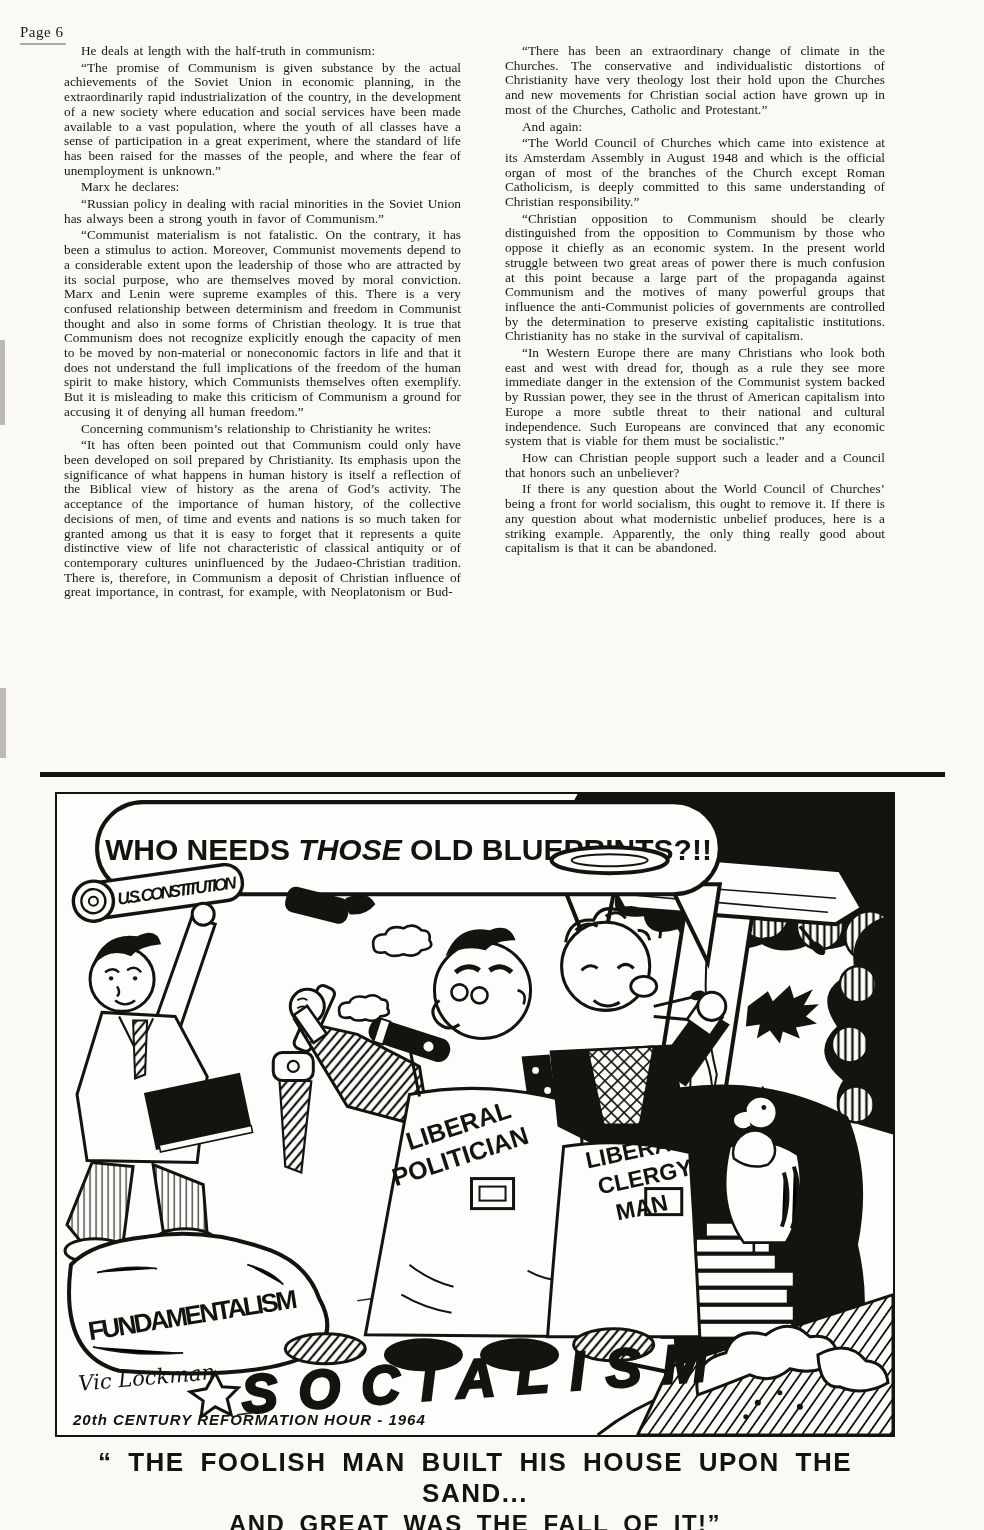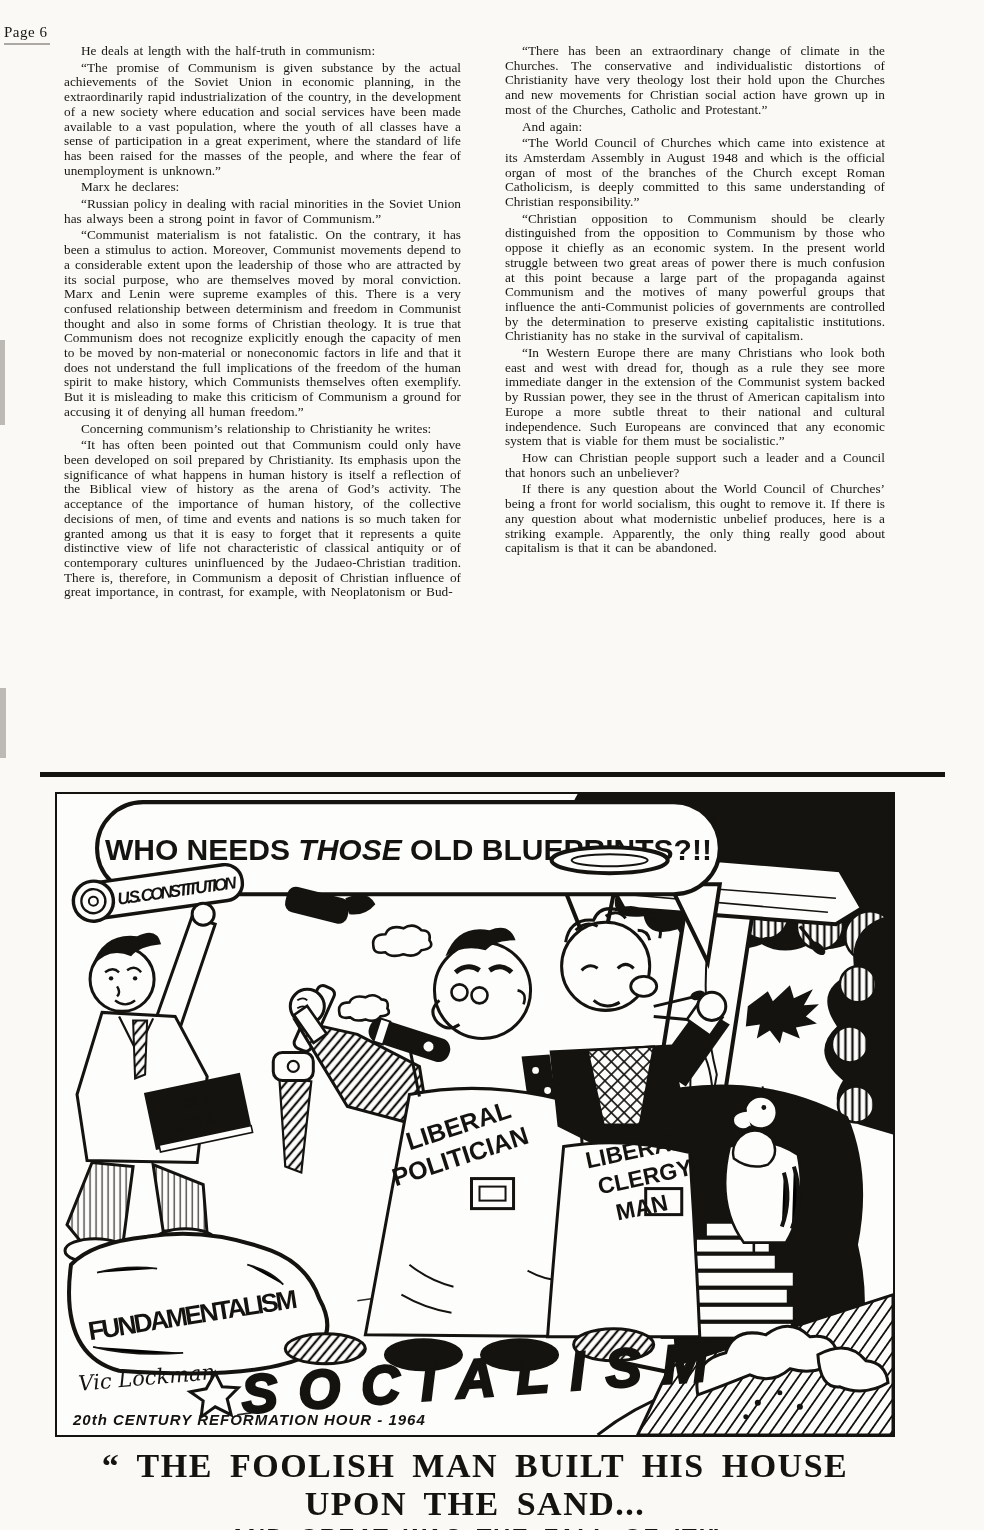--- a/index.html
+++ b/index.html
@@ -1,46 +1,46 @@
 <!DOCTYPE html>
 <html><head>
 <meta charset="utf-8">
 <style>
   html,body{margin:0;padding:0;background:#e8e6e0;}
   .page{position:relative;width:984px;height:1530px;margin:0 auto;background:#faf9f5;color:#1a1713;overflow:hidden;}
-  .pagelabel{position:absolute;top:24px;left:4px;font:15px "Liberation Serif",serif;letter-spacing:.5px;}
+  .pagelabel{position:absolute;top:24px;left:20px;font:15px "Liberation Serif",serif;letter-spacing:.5px;}
   .pagelabel:after{content:"";display:block;width:46px;height:2px;background:#6b6760;margin-top:2px;opacity:.55;}
   .col{position:absolute;top:44px;font:13.3px/14.7px "Liberation Serif",serif;text-align:justify;word-spacing:1.5px;}
   .colL{left:64px;width:397px;}
   .colR{left:505px;width:380px;}
   .p{margin:0 0 2px;text-indent:17px;}
   .p.cont{text-indent:0;}
   .rule{position:absolute;top:772px;left:40px;width:905px;height:5px;background:#15130f;}
   .cartoon{position:absolute;top:792px;left:55px;width:840px;height:645px;border:2.5px solid #15130f;box-sizing:border-box;background:#fdfdfb;}
   .cartoon svg{display:block;width:100%;height:100%;}
   .caption{position:absolute;top:1447px;left:55px;width:840px;text-align:center;color:#15130f;font-family:"Liberation Sans",sans-serif;font-weight:bold;}
-  .caption .l1{font-size:34px;letter-spacing:1.5px;word-spacing:7px;font-family:Liberation Serif, serif;}
+  .caption .l1{font-size:26px;letter-spacing:1.5px;word-spacing:7px;}
   .caption .l2{font-size:24px;letter-spacing:1.5px;word-spacing:6px;margin-top:1px;}
   .smudge{position:absolute;background:#4a463f;opacity:.35;}
   text{fill:#15130f;}
   .bubbletext{font:bold 30px "Liberation Sans",sans-serif;}
   .handbold{font-family:"Liberation Sans",sans-serif;font-weight:bold;}
 </style>
 </head>
 <body>
 
 <div class="page">
 
   <div class="pagelabel">Page 6</div>
 
   <div class="col colL">
     <p class="p">He deals at length with the half-truth in communism:</p>
     <p class="p">“The promise of Communism is given substance by the actual achievements of the Soviet Union in economic planning, in the extraordinarily rapid industrialization of the country, in the development of a new society where education and social services have been made available to a vast population, where the youth of all classes have a sense of participation in a great experiment, where the standard of life has been raised for the masses of the people, and where the fear of unemployment is unknown.”</p>
     <p class="p">Marx he declares:</p>
-    <p class="p">“Russian policy in dealing with racial minorities in the Soviet Union has always been a strong point in favor of Communism.”</p>
+    <p class="p">“Russian policy in dealing with racial minorities in the Soviet Union has always been a strong youth in favor of Communism.”</p>
     <p class="p">“Communist materialism is not fatalistic. On the contrary, it has been a stimulus to action. Moreover, Communist movements depend to a considerable extent upon the leadership of those who are attracted by its social purpose, who are themselves moved by moral conviction. Marx and Lenin were supreme examples of this. There is a very confused relationship between determinism and freedom in Communist thought and also in some forms of Christian theology. It is true that Communism does not recognize explicitly enough the capacity of men to be moved by non-material or noneconomic factors in life and that it does not understand the full implications of the freedom of the human spirit to make history, which Communists themselves often exemplify. But it is misleading to make this criticism of Communism a ground for accusing it of denying all human freedom.”</p>
     <p class="p">Concerning communism’s relationship to Christianity he writes:</p>
     <p class="p">“It has often been pointed out that Communism could only have been developed on soil prepared by Christianity. Its emphasis upon the significance of what happens in human history is itself a reflection of the Biblical view of history as the arena of God’s activity. The acceptance of the importance of human history, of the collective decisions of men, of time and events and nations is so much taken for granted among us that it is easy to forget that it represents a quite distinctive view of life not characteristic of classical antiquity or of contemporary cultures uninfluenced by the Judaeo-Christian tradition. There is, therefore, in Communism a deposit of Christian influence of great importance, in contrast, for example, with Neoplatonism or Bud-</p>
   </div>
 
   <div class="col colR">
     <p class="p">“There has been an extraordinary change of climate in the Churches. The conservative and individualistic distortions of Christianity have very theology lost their hold upon the Churches and new movements for Christian social action have grown up in most of the Churches, Catholic and Protestant.”</p>
     <p class="p">And again:</p>
     <p class="p">“The World Council of Churches which came into existence at its Amsterdam Assembly in August 1948 and which is the official organ of most of the branches of the Church except Roman Catholicism, is deeply committed to this same understanding of Christian responsibility.”</p>
     <p class="p">“Christian opposition to Communism should be clearly distinguished from the opposition to Communism by those who oppose it chiefly as an economic system. In the present world struggle between two great areas of power there is much confusion at this point because a large part of the propaganda against Communism and the motives of many powerful groups that influence the anti-Communist policies of governments are controlled by the determination to preserve existing capitalistic institutions. Christianity has no stake in the survival of capitalism.</p>

